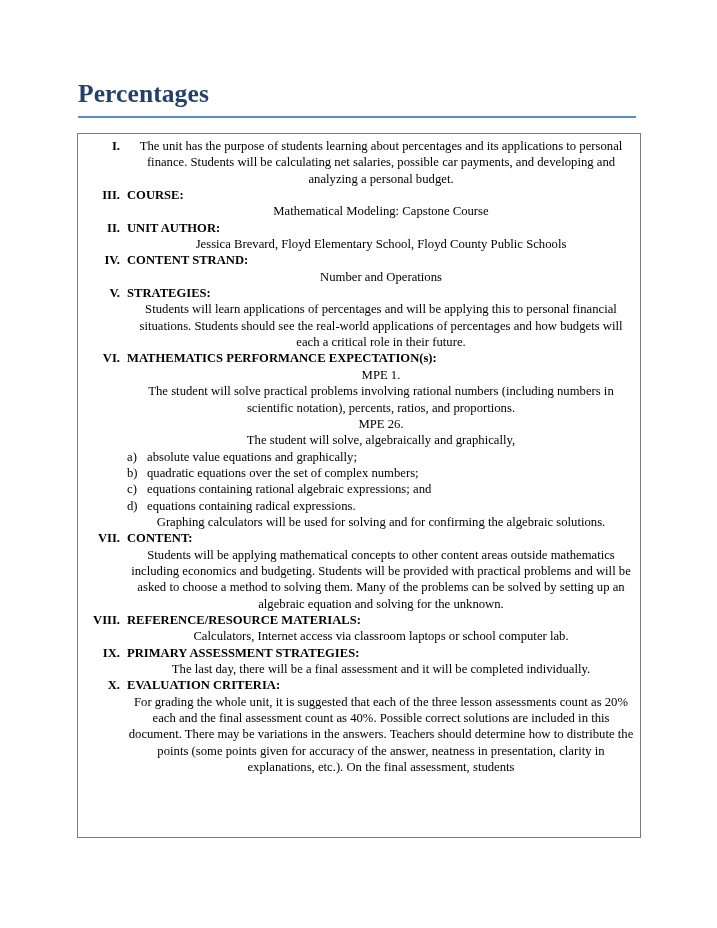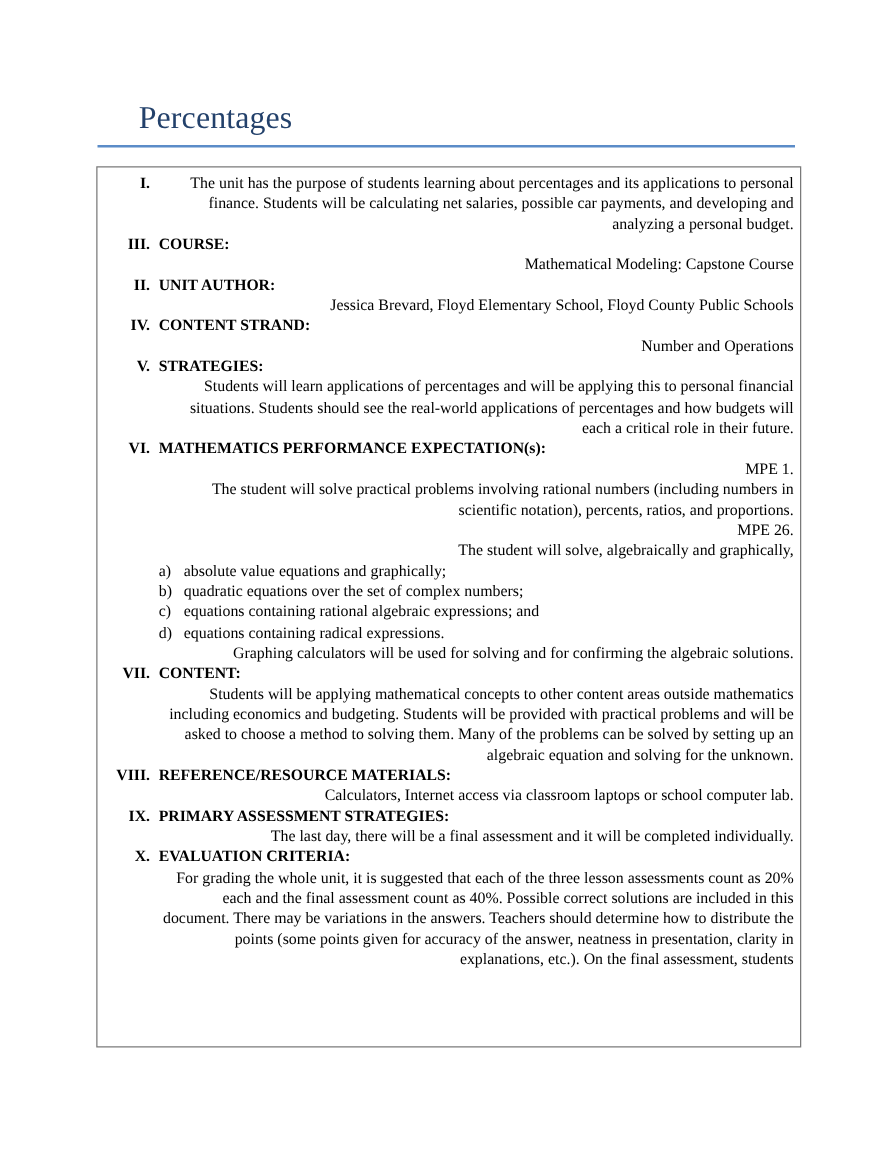--- a/index.html
+++ b/index.html
@@ -16,25 +16,24 @@
     overflow: hidden;
   }
 
   
   #doc-title {
     position: absolute;
     left: 78px;
     top: 79px;
     font-size: 25.5px;
     line-height: 30px;
-    font-weight: 400;
+    font-weight: 700;
     color: #23416b;
     letter-spacing: 0.1px;
     white-space: nowrap;
-    margin-left: 33px;
   }
   #title-rule {
     position: absolute;
     left: 78px;
     top: 116px;
     width: 558px;
     height: 0;
     border-top: 2.2px solid #5b8cc8;
   }
 
@@ -73,21 +72,21 @@
   .sec-heading {
     font-size: 12.6px;
     line-height: 16.35px;
     font-weight: bold;
     white-space: nowrap;
   }
   .sec-body {
     font-size: 12.7px;
     line-height: 16.35px;
     font-weight: normal;
-    text-align: right;
+    text-align: center;
   }
   .sec-body.nowrapline {
     white-space: nowrap;
   }
 
   
   .lettered {
     font-size: 12.7px;
     line-height: 16.35px;
     padding-left: 20px;

